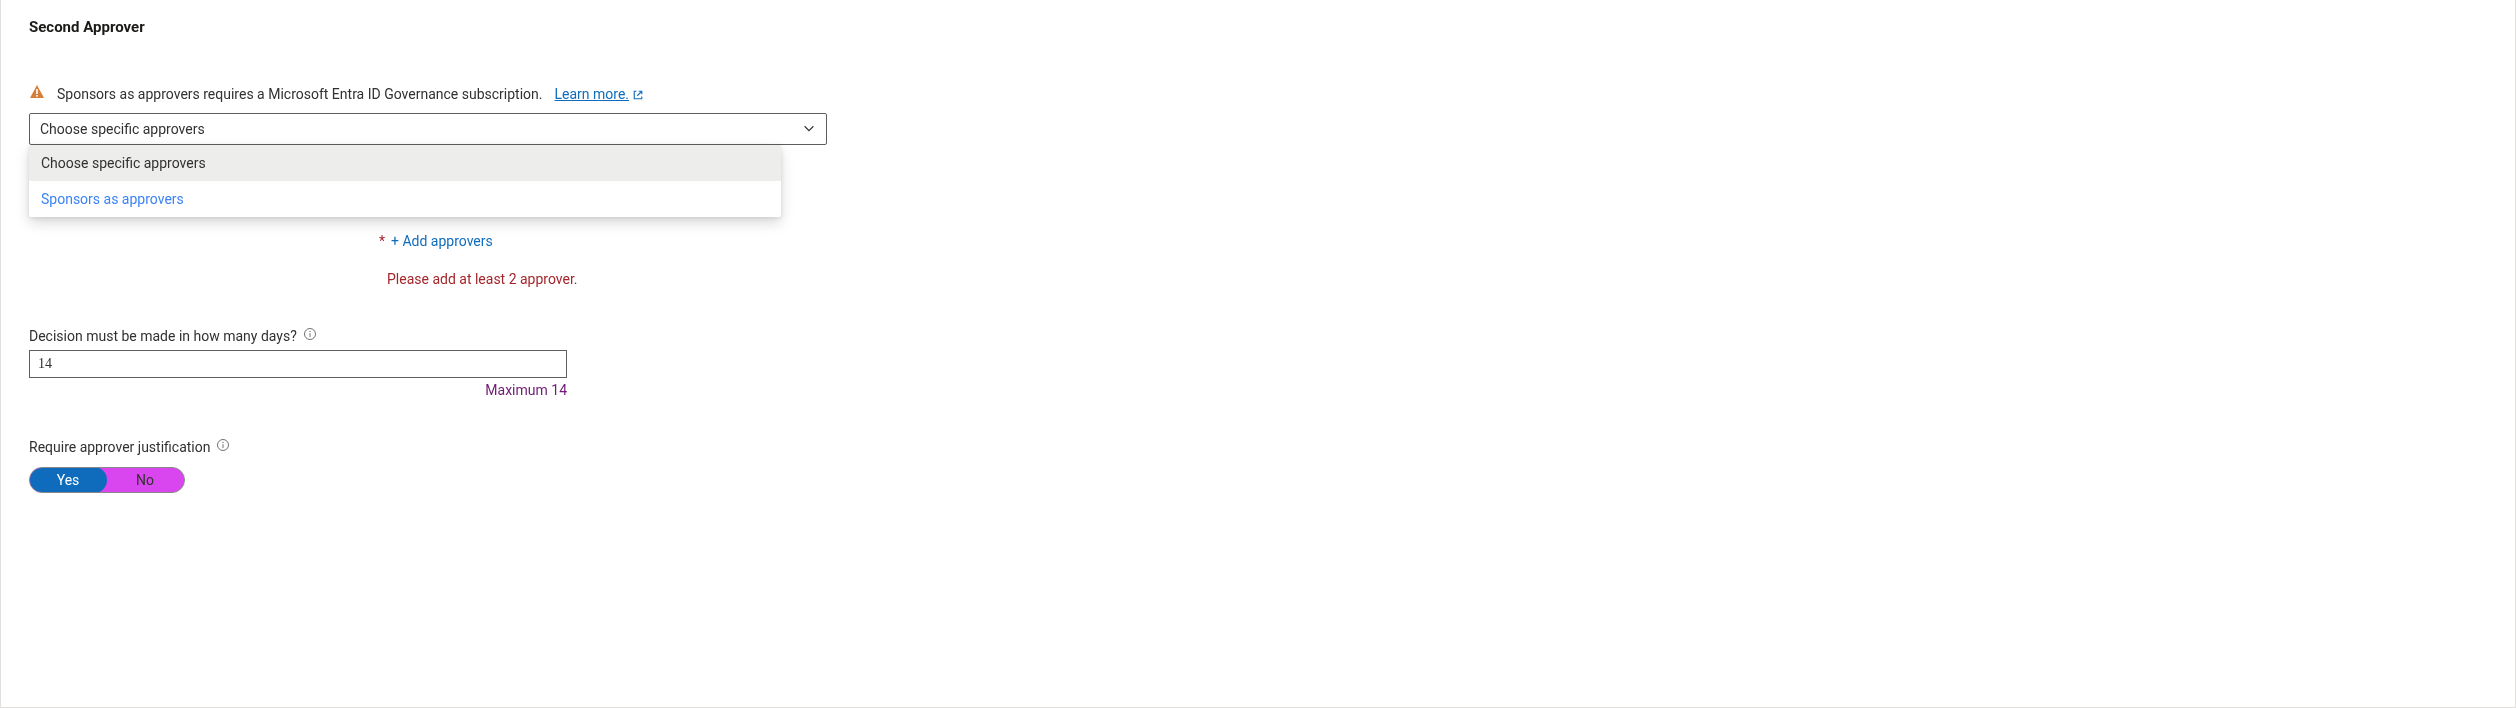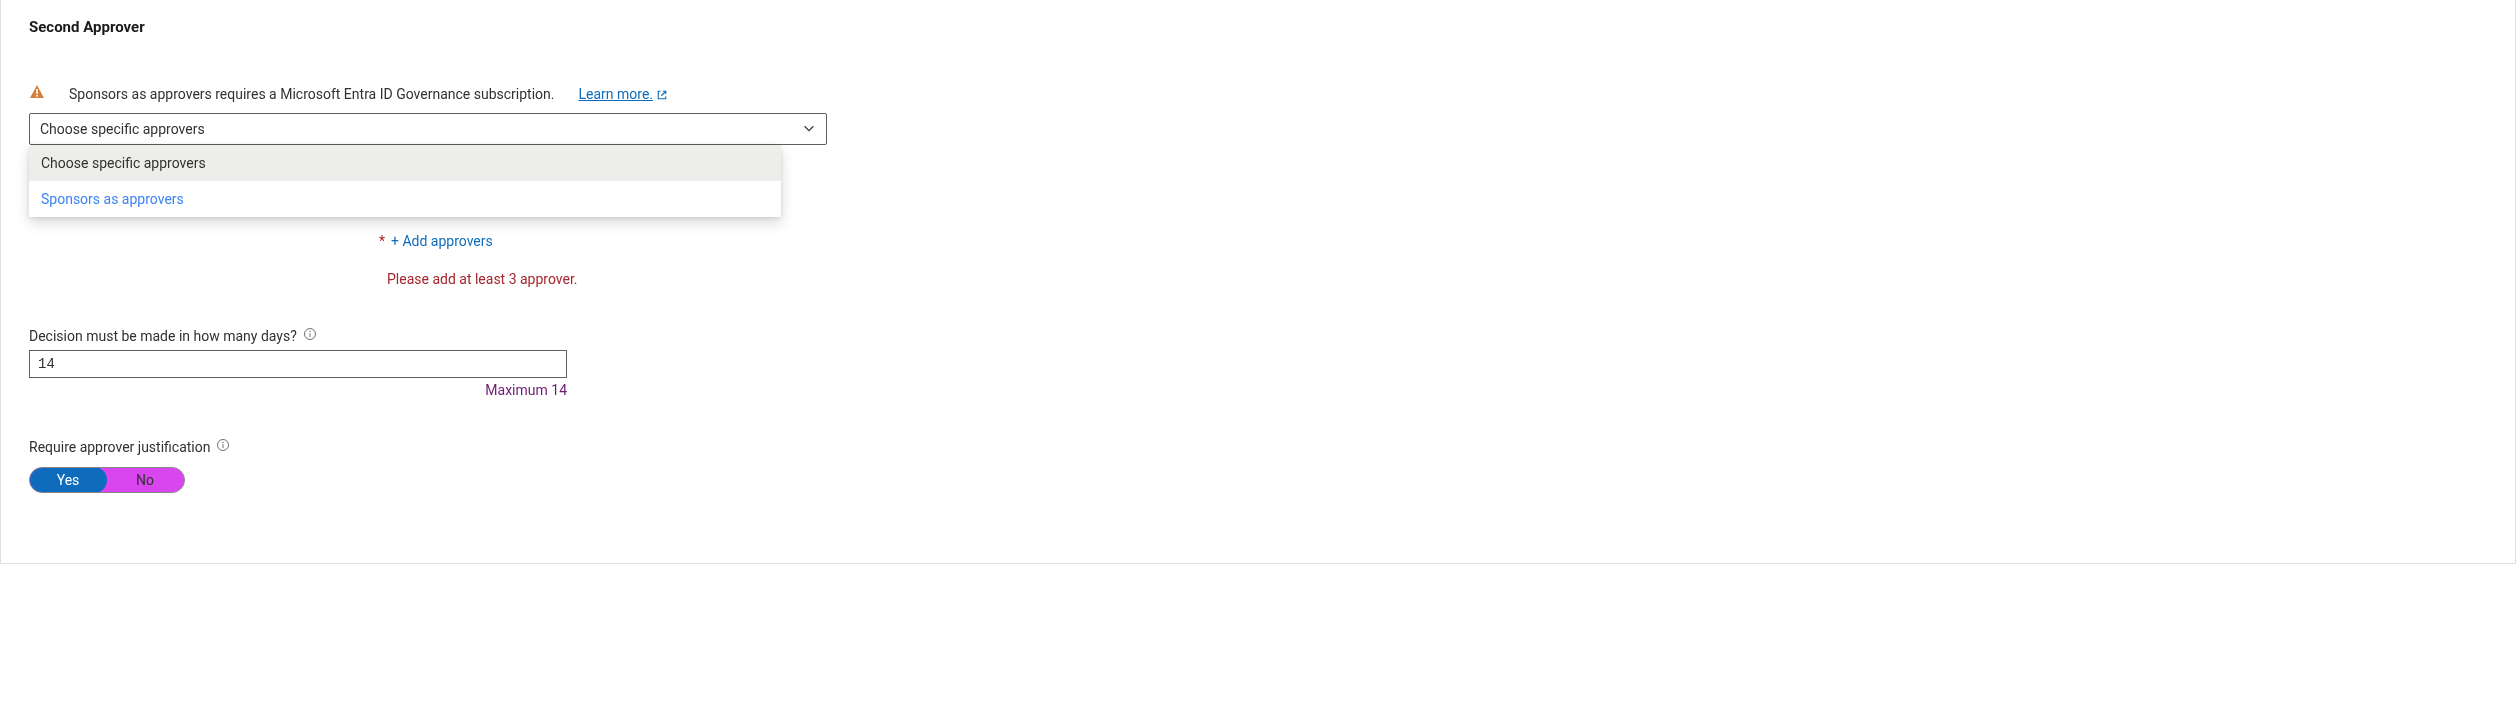--- a/index.html
+++ b/index.html
@@ -8,33 +8,33 @@
       font-size: 14px;
       color: #323130;
       margin: 0;
       background: #fff;
     }
     .panel {
       border: 1px solid #e1dfdd;
       border-top: none;
       padding: 18px 28px 22px 28px;
       width: 2516px;
-      height: 564px;
+      height: 708px;
       position: relative;
     }
     .title {
       font-weight: 700;
       font-size: 15px;
       margin: 0 0 8px 0;
       color: #1b1a19;
     }
     .info-row {
       display: flex;
       align-items: center;
-      gap: 24px;
+      gap: 12px;
       font-size: 14px;
       margin-bottom: 10px;
       margin-top: 48px;
     }
     .info-text { color: #323130; }
     .learn-link {
       color: #0f6cbd;
       text-decoration: underline;
       display: inline-flex;
       align-items: center;
@@ -98,21 +98,21 @@
       margin-bottom: 6px;
     }
     .label-text { font-size: 14px; color: #323130; }
     .info-icon-svg { color: #605e5c; }
 
     .text-input {
       width: 538px;
       height: 28px;
       border: 1px solid #605e5c;
       padding: 0 8px;
-      font-family: Liberation Mono, monospace;
+      font-family: Liberation Serif, serif;
       font-size: 14px;
       color: #323130;
     }
     .hint-right {
       width: 538px;
       text-align: right;
       font-size: 14px;
       color: #701a75;
       margin-top: 4px;
     }
@@ -187,21 +187,21 @@
       <div class="dropdown-option selected">Choose specific approvers</div>
       <div class="dropdown-option disabled">Sponsors as approvers</div>
     </div>
   </div>
 
   <div class="required-row">
     <span class="asterisk">*</span>
     <span class="add-link">+ Add approvers</span>
   </div>
 
-  <div class="error-msg">Please add at least 3 approver.</div>
+  <div class="error-msg">Please add at least 2 approver.</div>
 
   <div class="field-block">
     <div class="label-row">
       <span class="label-text">Decision must be made in how many days?</span>
       <span class="info-icon-svg">
         <svg width="14" height="14" viewBox="0 0 16 16" fill="none" stroke="#605e5c" stroke-width="1">
           <circle cx="8" cy="8" r="6.3"></circle>
           <circle cx="8" cy="5" r="0.7" fill="#605e5c" stroke="none"></circle>
           <line x1="8" y1="7" x2="8" y2="11.5"></line>
         </svg>

